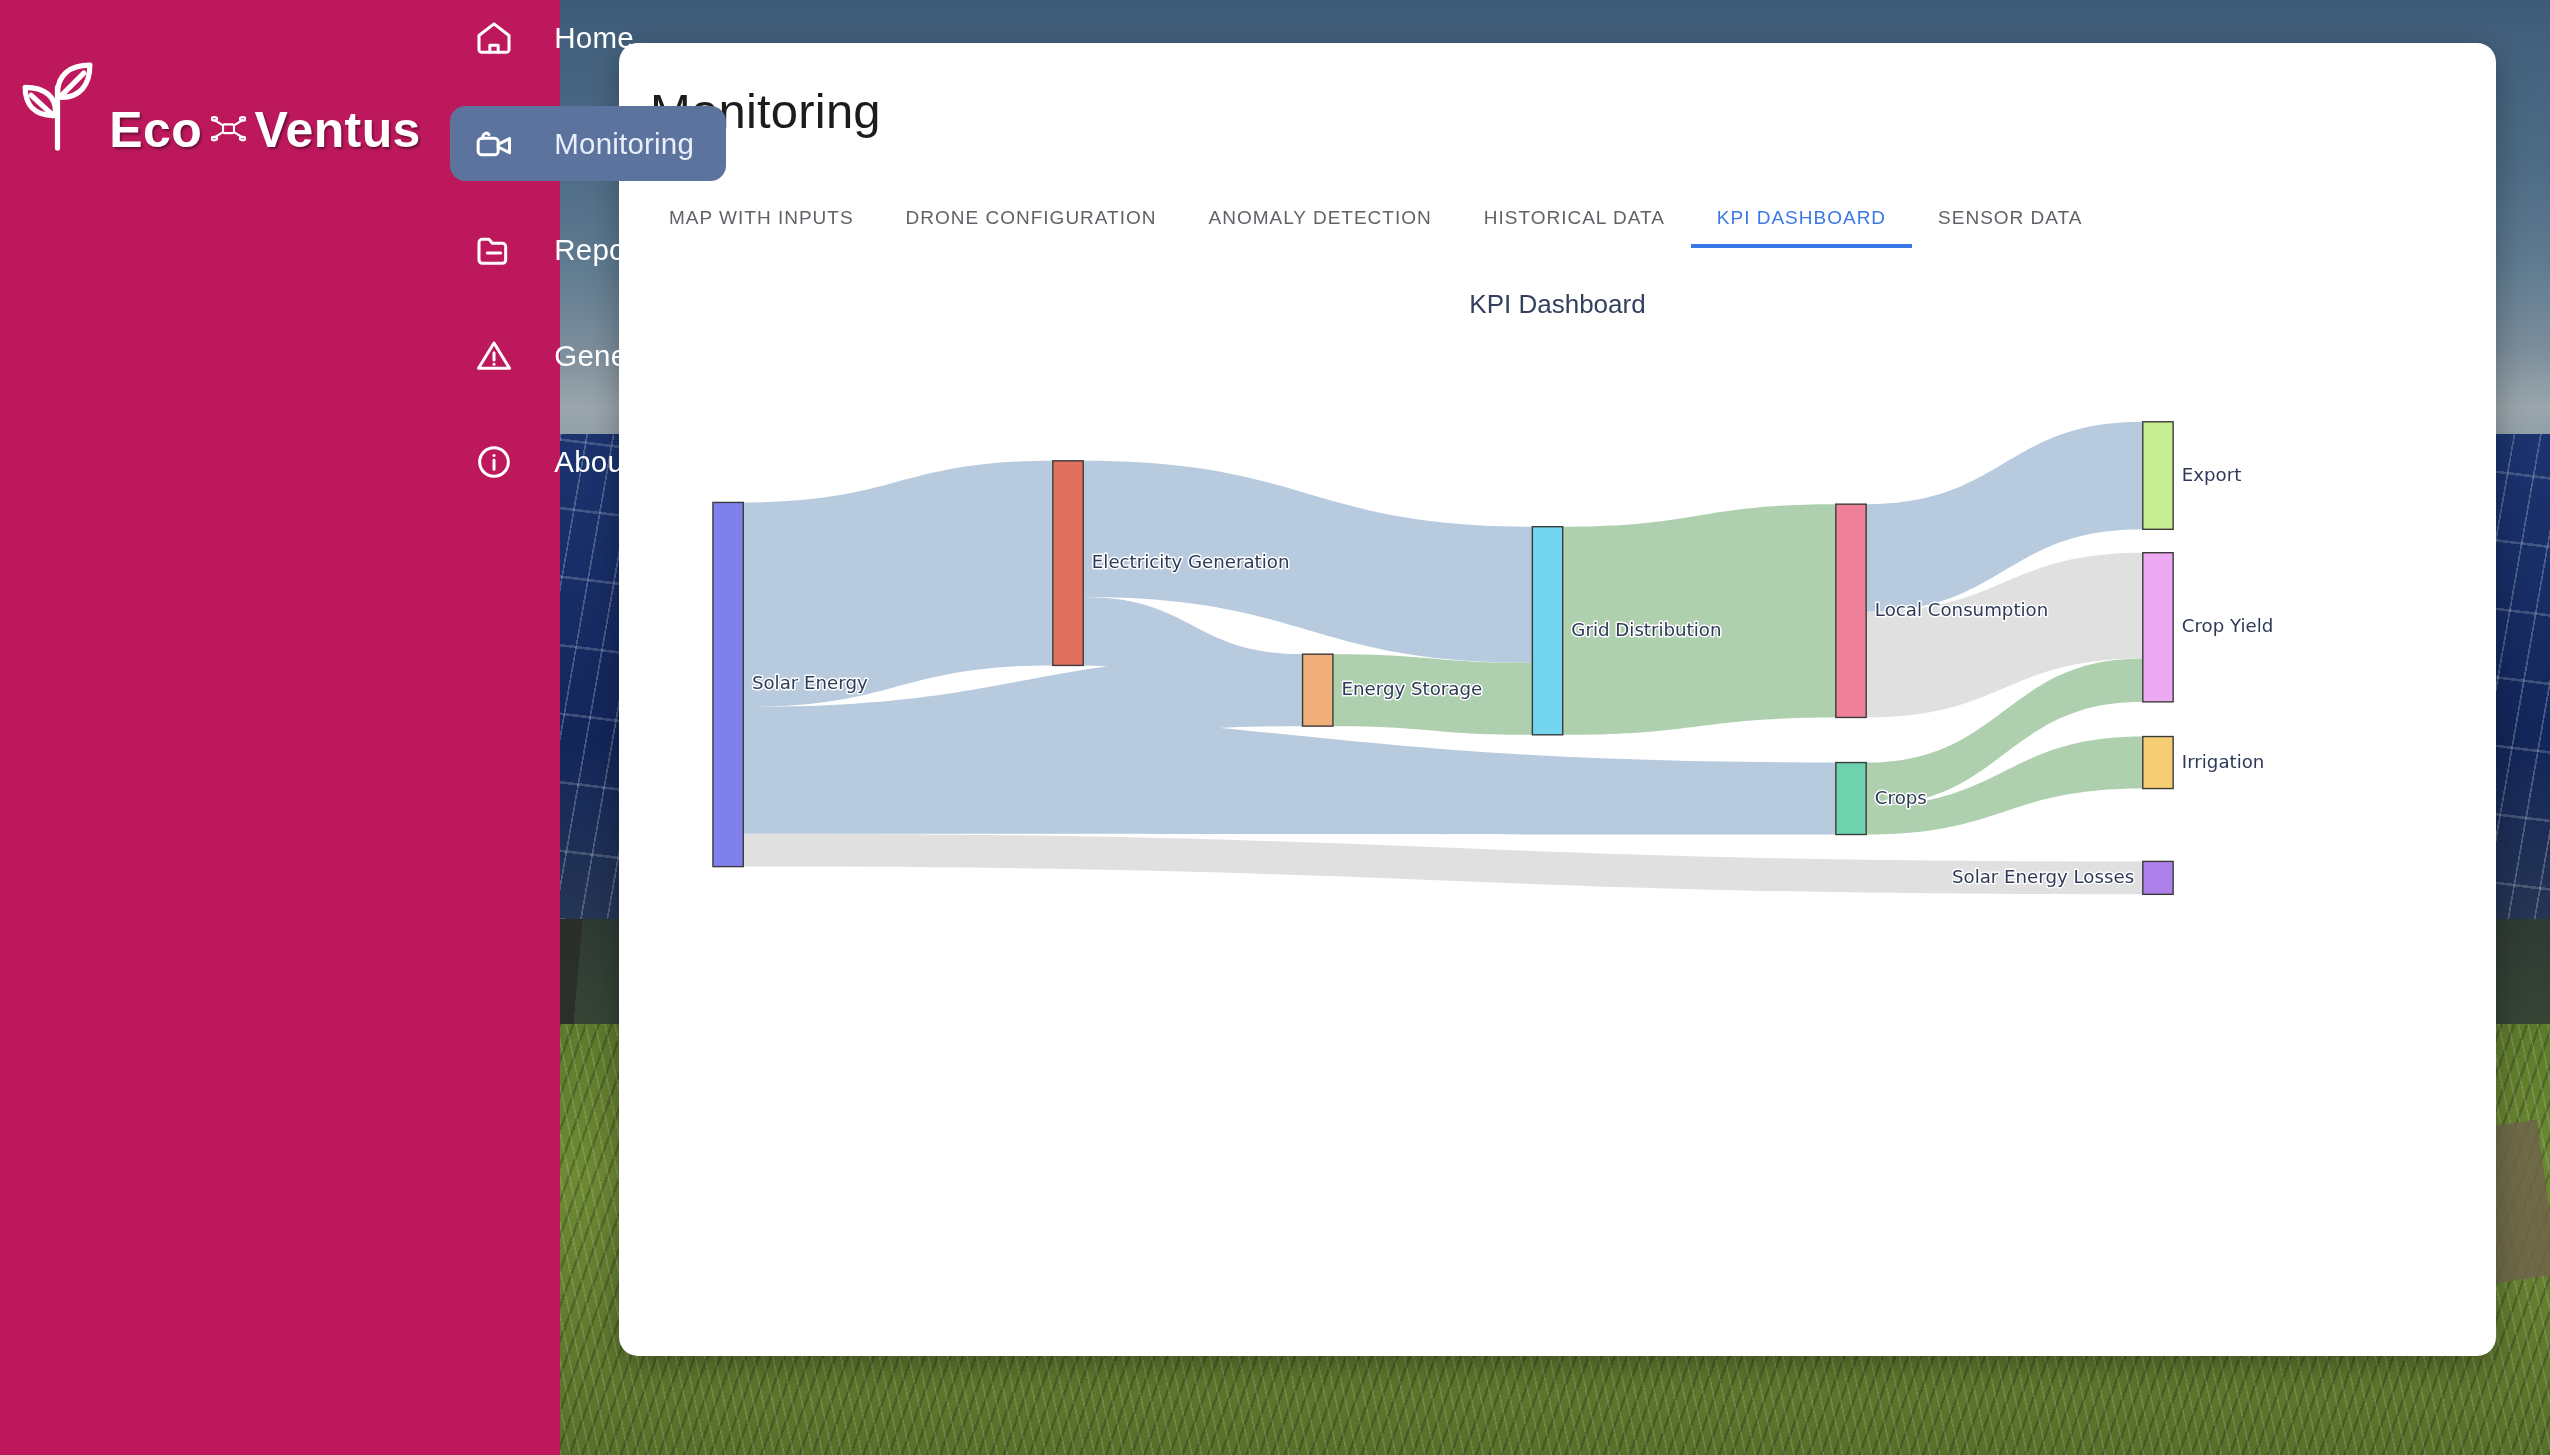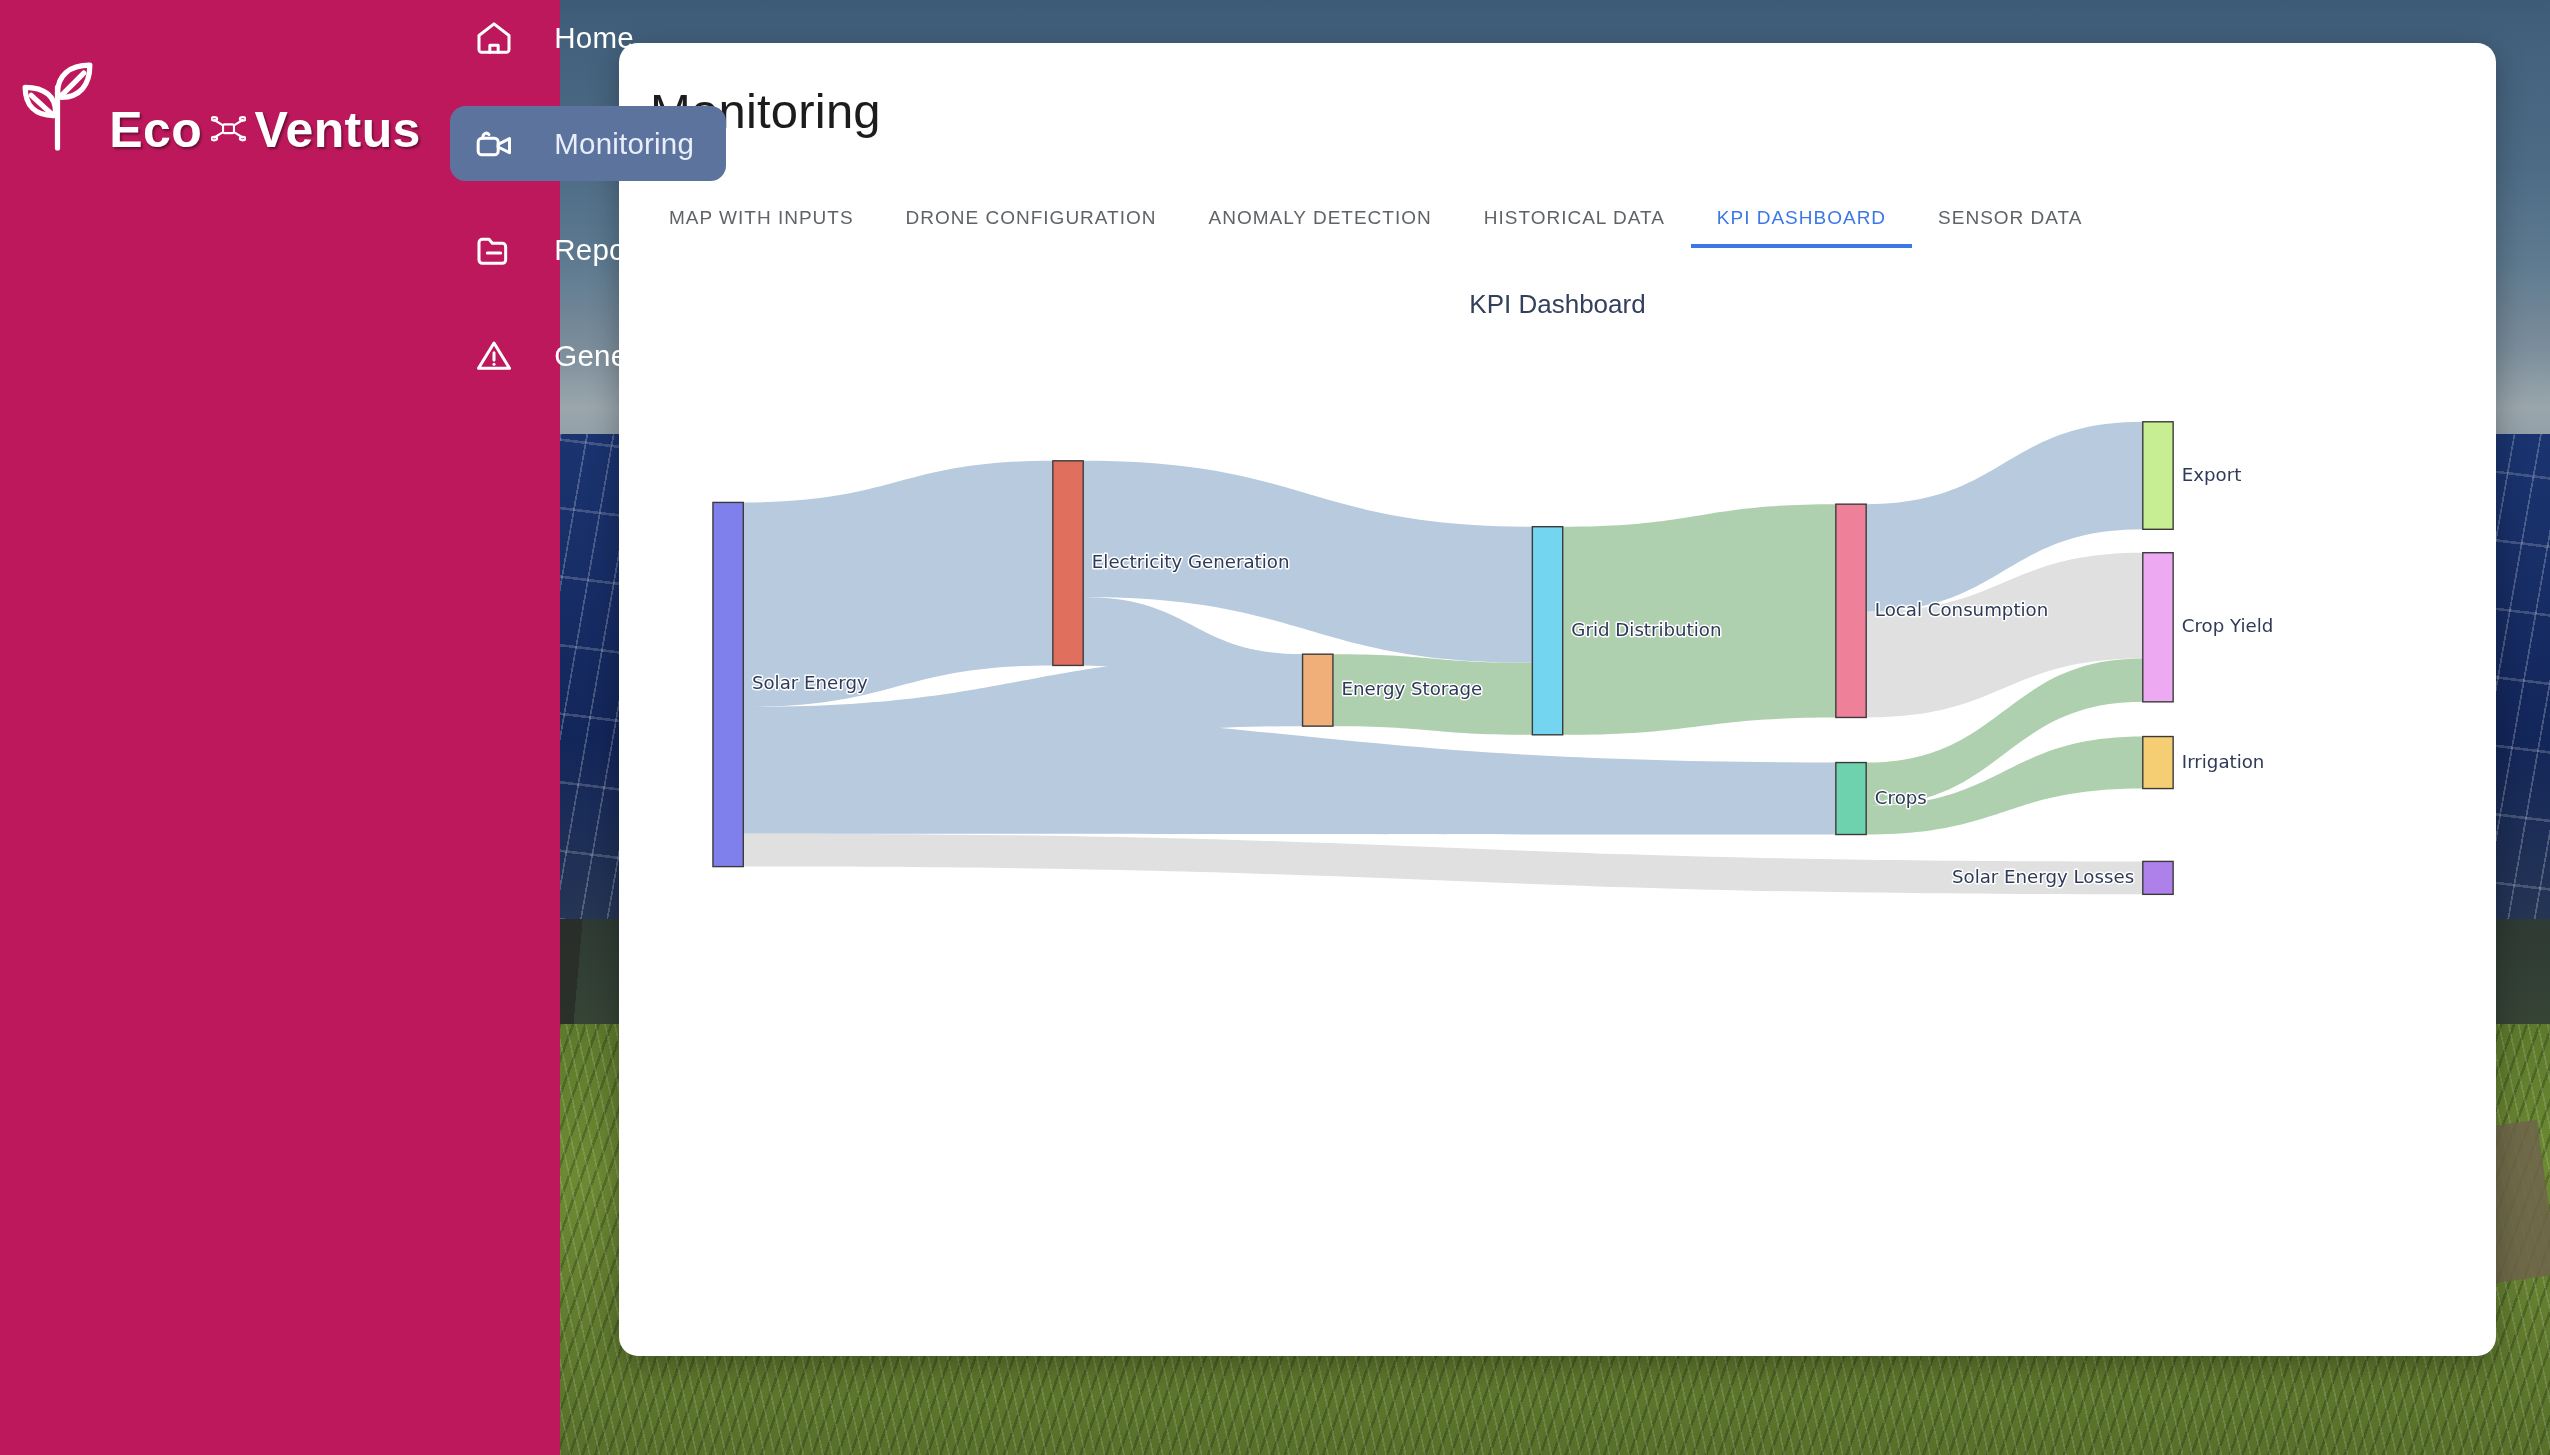--- a/index.html
+++ b/index.html
@@ -214,20 +214,30 @@
         <svg viewBox="0 0 24 24" width="40" height="40" fill="none" stroke="#fff" stroke-width="1.8" stroke-linecap="round" stroke-linejoin="round">
           <path d="M12 4.2 L21.3 19.4 H2.7 Z"></path>
           <line x1="12" y1="10" x2="12" y2="14.4"></line>
           <circle cx="12" cy="16.9" r="0.9" fill="#fff" stroke="none"></circle>
         </svg>
       </span>
       <span class="nav-label">Generation</span>
     </div>
 
 
+    <div class="nav-item">
+      <span class="nav-icon">
+        <svg viewBox="0 0 24 24" width="40" height="40" fill="none" stroke="#fff" stroke-width="1.8" stroke-linecap="round" stroke-linejoin="round">
+          <circle cx="12" cy="12" r="8.6"></circle>
+          <circle cx="12" cy="8.1" r="0.95" fill="#fff" stroke="none"></circle>
+          <line x1="12" y1="10.8" x2="12" y2="16.4"></line>
+        </svg>
+      </span>
+      <span class="nav-label">About us</span>
+    </div>
 
 
   </nav>
 </aside>
 
 <main id="main">
   <section id="card">
 
     <h1 id="page-title">Monitoring</h1>
 

